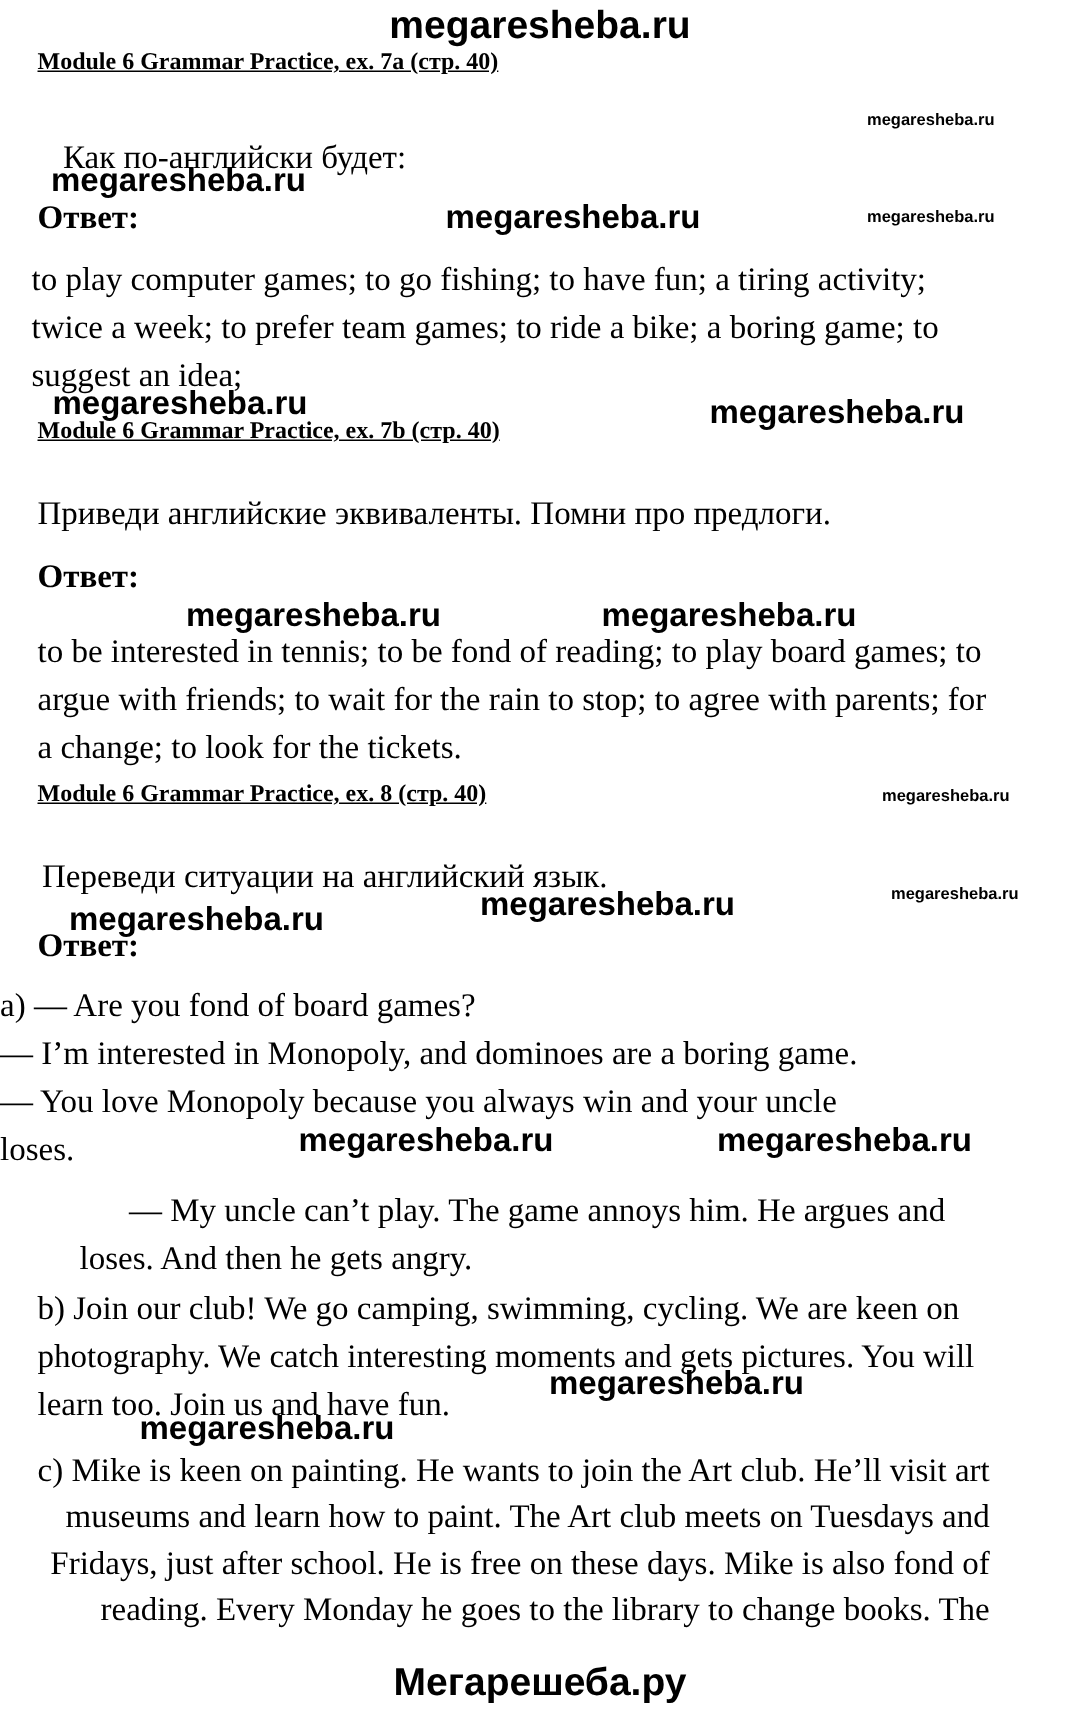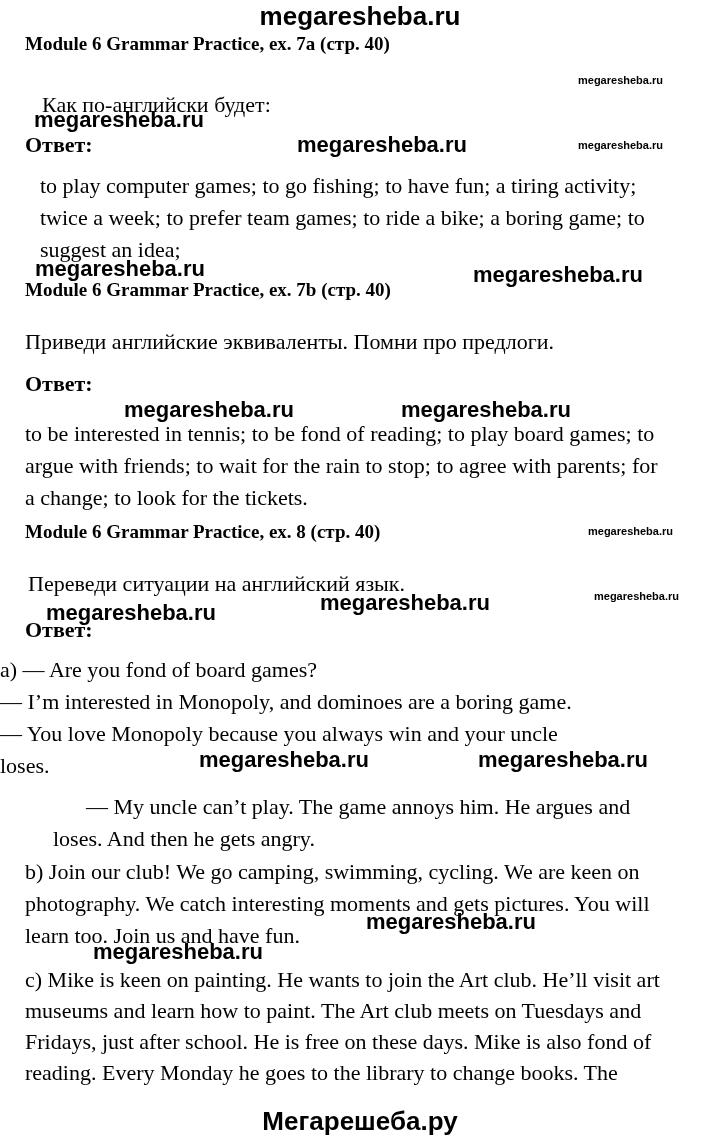--- a/index.html
+++ b/index.html
@@ -9,32 +9,33 @@
     font-family:"Liberation Serif","DejaVu Serif",serif;
   }
   
   .brand {
     position:absolute; left:0; width:720px; text-align:center;
     font-family:"Liberation Sans","DejaVu Sans",sans-serif;
     font-weight:bold; font-size:26px; line-height:1; white-space:nowrap;
   }
   
   .heading {
-    position:absolute; font-weight:bold; font-size:19px; line-height:1;
+    position:absolute; font-weight:bold; font-size:16px; line-height:1;
     white-space:nowrap;
+    text-decoration:underline;
   }
   
   .tline {
     position:absolute; font-size:22px; line-height:26px; white-space:nowrap;
   }
   .tline.bold { font-weight:bold;text-align:right; }
   
   .para { position:absolute; font-size:22px; }
   .para .line { height:32px; line-height:32px; white-space:nowrap; }
-  .para.tight .line { height:31px; line-height:31px; }
+  .para.tight .line { height:31px; line-height:31px;text-align:right; }
   
   .dialog { position:absolute; font-size:22px; }
   .dialog .line { height:32px; line-height:32px; white-space:nowrap; }
   .dialog .ind-a   { }
   .dialog .ind-b   { }
   .dialog .ind-c   { padding-left:86px; }
   .dialog .ind-d   { padding-left:53px; }
   .dialog .gap-before { margin-top:9px; }
   
   .wm {
@@ -54,21 +55,21 @@
   <div class="heading" style="top:34px; left:25px;">Module 6 Grammar Practice, ex. 7a (стр. 40)</div>
   <div class="wm sm" style="top:75px; left:578px;">megaresheba.ru</div>
 
   <div class="tline" style="top:92px; left:25px;margin-left:17px;">Как по-английски будет:</div>
   <div class="wm lg" style="top:109px; left:34px;">megaresheba.ru</div>
 
   <div class="tline bold" style="top:132px; left:25px;">Ответ:</div>
   <div class="wm lg" style="top:134px; left:297px;">megaresheba.ru</div>
   <div class="wm sm" style="top:140px; left:578px;">megaresheba.ru</div>
 
-  <div class="para" style="top:170px; left:40px;">
+  <div class="para" style="top:170px; left:21px;">
     <div class="line">to play computer games; to go fishing; to have fun; a tiring activity;</div>
     <div class="line">twice a week; to prefer team games; to ride a bike; a boring game; to</div>
     <div class="line">suggest an idea;</div>
   </div>
 
   <div class="wm lg" style="top:258px; left:35px;">megaresheba.ru</div>
   <div class="wm lg" style="top:264px; left:473px;">megaresheba.ru</div>
 
   <div class="heading" style="top:280px; left:25px;">Module 6 Grammar Practice, ex. 7b (стр. 40)</div>
 

